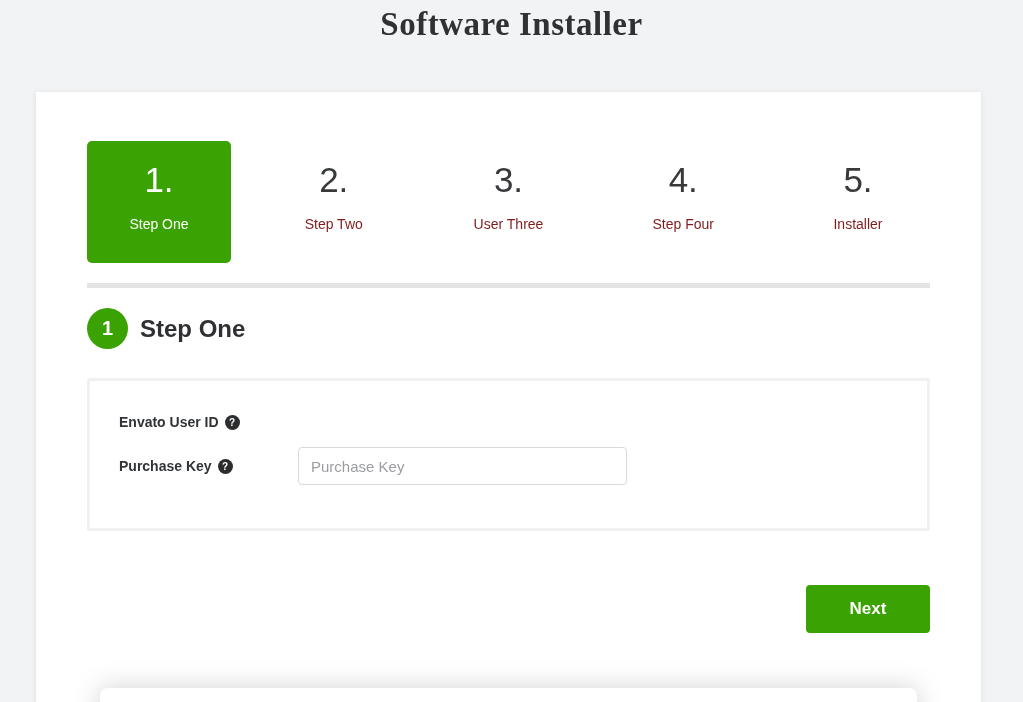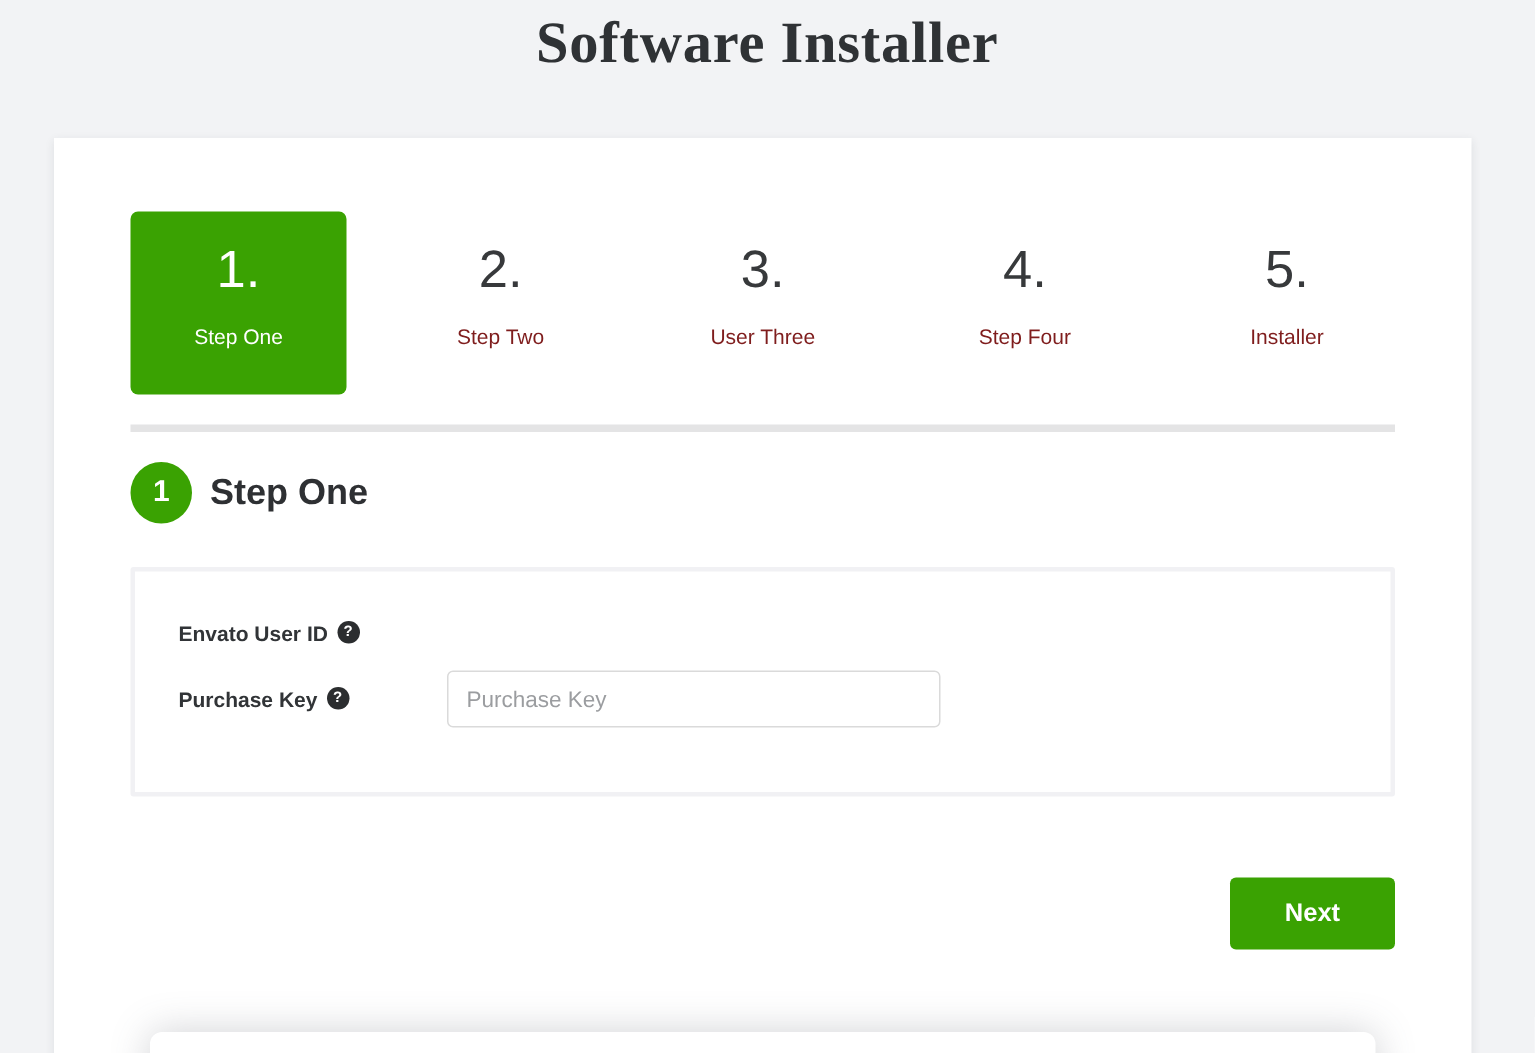--- a/index.html
+++ b/index.html
@@ -7,21 +7,21 @@
     width: 1023px; height: 702px;
     overflow: hidden;
     background: #f2f3f5;
     font-family: "Liberation Sans", sans-serif;
   }
   
   .page-title {
     text-align: center;
     font-family: "Liberation Serif", "DejaVu Serif", serif;
     font-weight: 700;
-    font-size: 39px;
+    font-size: 33px;
     color: #2f3235;
     padding-top: 6px;
     letter-spacing: 0.5px;
   }
   
   .card {
     position: absolute;
     left: 36px; top: 92px;
     width: 945px; height: 700px;
     background: #ffffff;
@@ -97,21 +97,21 @@
     display: flex;
     align-items: center;
   }
   .form-row + .form-row { margin-top: 17px; }
   .form-label {
     width: 179px;
     font-size: 14px;
     font-weight: 700;
     color: #313437;
     display: flex;
-    align-items: flex-start;
+    align-items: center;
   }
   .help-icon {
     display: inline-flex;
     align-items: center;
     justify-content: center;
     width: 15px; height: 15px;
     border-radius: 50%;
     background: #2b2d2f;
     color: #ffffff;
     font-size: 10px;
@@ -131,21 +131,21 @@
   }
   .text-input::placeholder { color: #9b9da0; }
 
   
   .actions {
     margin-top: 54px;
     display: flex;
     justify-content: flex-end;
   }
   .next-button {
-    width: 110px; height: 48px;
+    width: 124px; height: 48px;
     background: #3aa202;
     color: #ffffff;
     font-size: 17px;
     font-weight: 700;
     border: none;
     border-radius: 4px;
     font-family: "Liberation Sans", sans-serif;
     cursor: pointer;
   }
 

